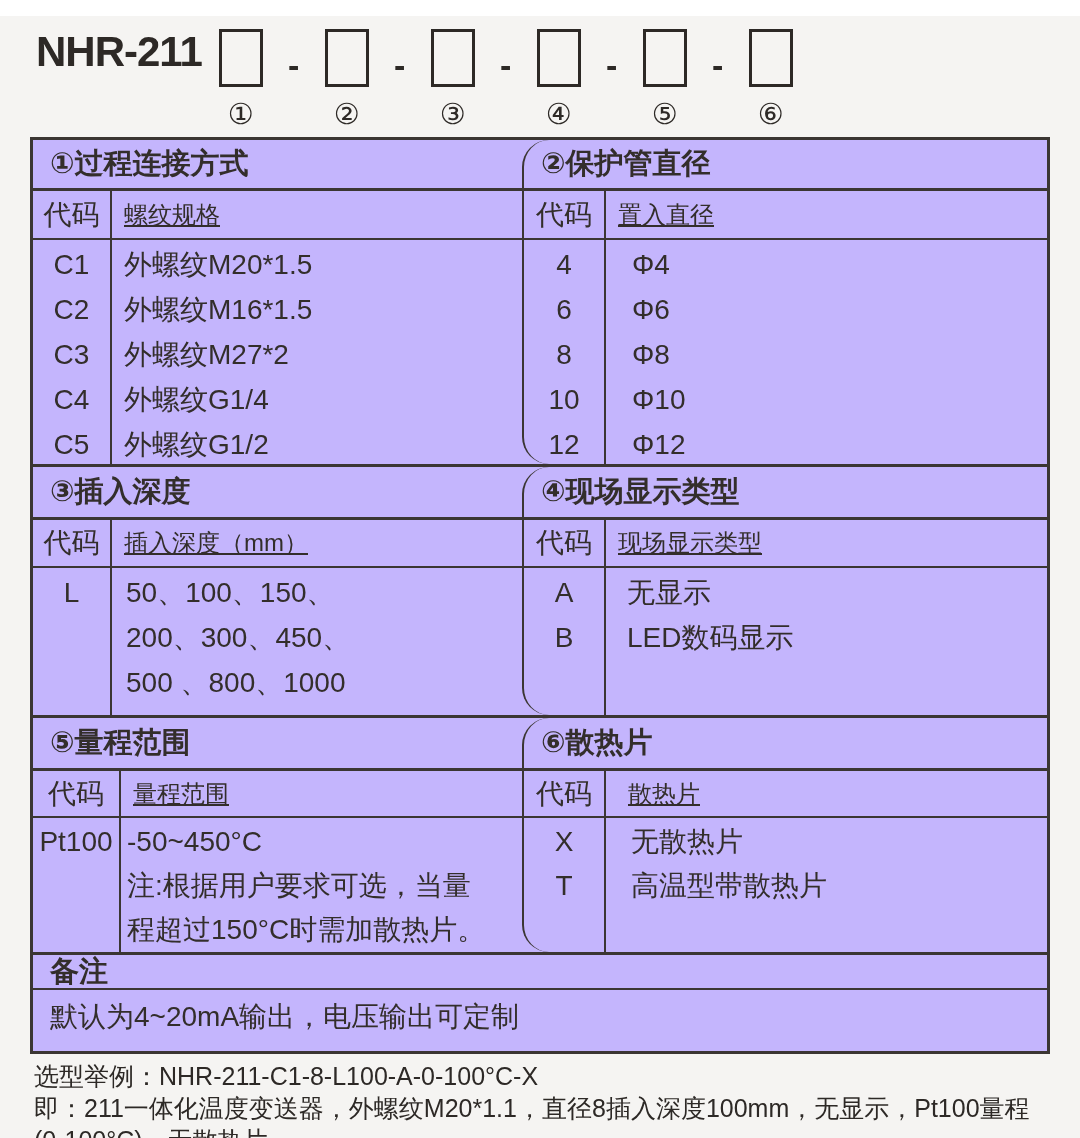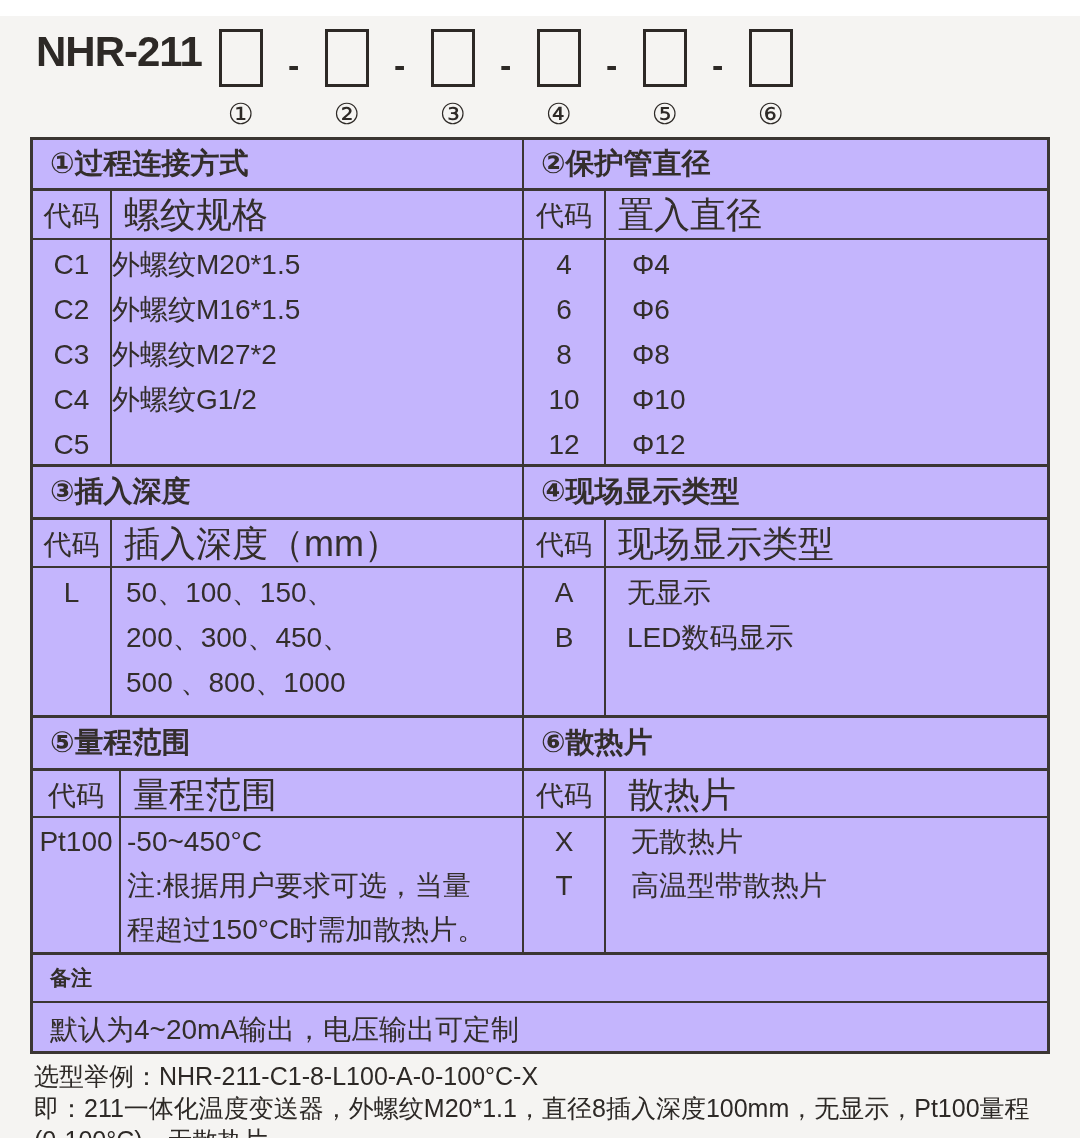--- a/index.html
+++ b/index.html
@@ -23,42 +23,42 @@
   
   .spec-table{
     position:absolute;left:30px;top:121px;
     width:1020px;height:917px;
     border:3px solid #3b3633;background:#c4b5fd;
     box-sizing:border-box;
   }
   .grp{display:grid;grid-template-columns:489px 1fr;}
   .grp.bt{border-top:3px solid #3b3633;}
   .half{min-width:0;}
-  .half.r{border-left:2px solid #3b3633;}
+  .half.r{border-left:2px solid #3b3633;border-radius:27px;}
   .sec-title{height:51px;box-sizing:border-box;border-bottom:3px solid #3b3633;
     display:flex;align-items:center;padding-left:17px;font-size:29px;font-weight:700;}
   .t53{height:53px;}
   .sec-head{display:grid;height:49px;box-sizing:border-box;border-bottom:2px solid #3b3633;}
   .h47{height:47px;}.h48{height:48px;}
   .cols-l{grid-template-columns:79px 1fr;}
   .cols-l5{grid-template-columns:88px 1fr;}
   .cols-r{grid-template-columns:82px 1fr;}
   .code-hd{display:flex;align-items:center;justify-content:center;font-size:28px;border-right:2px solid #3b3633;}
-  .val-hd{display:flex;align-items:center;padding-left:12px;font-size:36px;}
+  .val-hd{display:flex;align-items:center;padding-left:12px;font-size:24px;text-decoration:underline;}
   .sec-body{display:grid;box-sizing:border-box;overflow:hidden;}
   .b224{height:224px;}.b147{height:147px;}.b134{height:134px;}
   .codes{border-right:2px solid #3b3633;display:flex;flex-direction:column;padding-top:2px;}
   .vals{display:flex;flex-direction:column;padding-top:2px;min-width:0;}
   .cline{height:45px;display:flex;align-items:center;justify-content:center;font-size:28px;flex:none;}
-  .vline{height:45px;display:flex;align-items:center;font-size:28px;flex:none;white-space:nowrap;}
+  .vline{height:45px;display:flex;align-items:center;padding-left:12px;font-size:28px;flex:none;white-space:nowrap;}
   .pl6{padding-left:6px;text-align:center;}.pl14{padding-left:14px;}.pl26{padding-left:26px;}.pl13{padding-left:21px;}.pl25{padding-left:25px;}.pl22{padding-left:22px;}
   .lh44 .vline,.lh44 .cline{height:44px;}
   
-  .rem-title{height:48px;box-sizing:border-box;border-bottom:2px solid #3b3633;
-    display:flex;align-items:center;padding-left:17px;font-size:21px;font-weight:700;}
+  .rem-title{height:35px;box-sizing:border-box;border-bottom:2px solid #3b3633;
+    display:flex;align-items:center;padding-left:17px;font-size:29px;font-weight:700;}
   .rem-body{height:53px;display:flex;align-items:center;padding-left:17px;font-size:28px;}
   
   .example{position:absolute;left:34px;top:1044px;font-size:25px;line-height:32px;color:#2d2926;font-weight:500;}
   .example div{white-space:nowrap;}
 </style>
 </head>
 <body>
 
 <div class="page">
 
@@ -111,20 +111,21 @@
             <div class="cline">C1</div>
             <div class="cline">C2</div>
             <div class="cline">C3</div>
             <div class="cline">C4</div>
             <div class="cline">C5</div>
           </div>
           <div class="vals">
             <div class="vline">外螺纹M20*1.5</div>
             <div class="vline">外螺纹M16*1.5</div>
             <div class="vline">外螺纹M27*2</div>
+            <div class="vline">外螺纹G1/4</div>
             <div class="vline">外螺纹G1/2</div>
           </div>
         </div>
       </div>
       <div class="half r">
         <div class="sec-title">②保护管直径</div>
         <div class="sec-head cols-r">
           <div class="code-hd">代码</div>
           <div class="val-hd">置入直径</div>
         </div>

